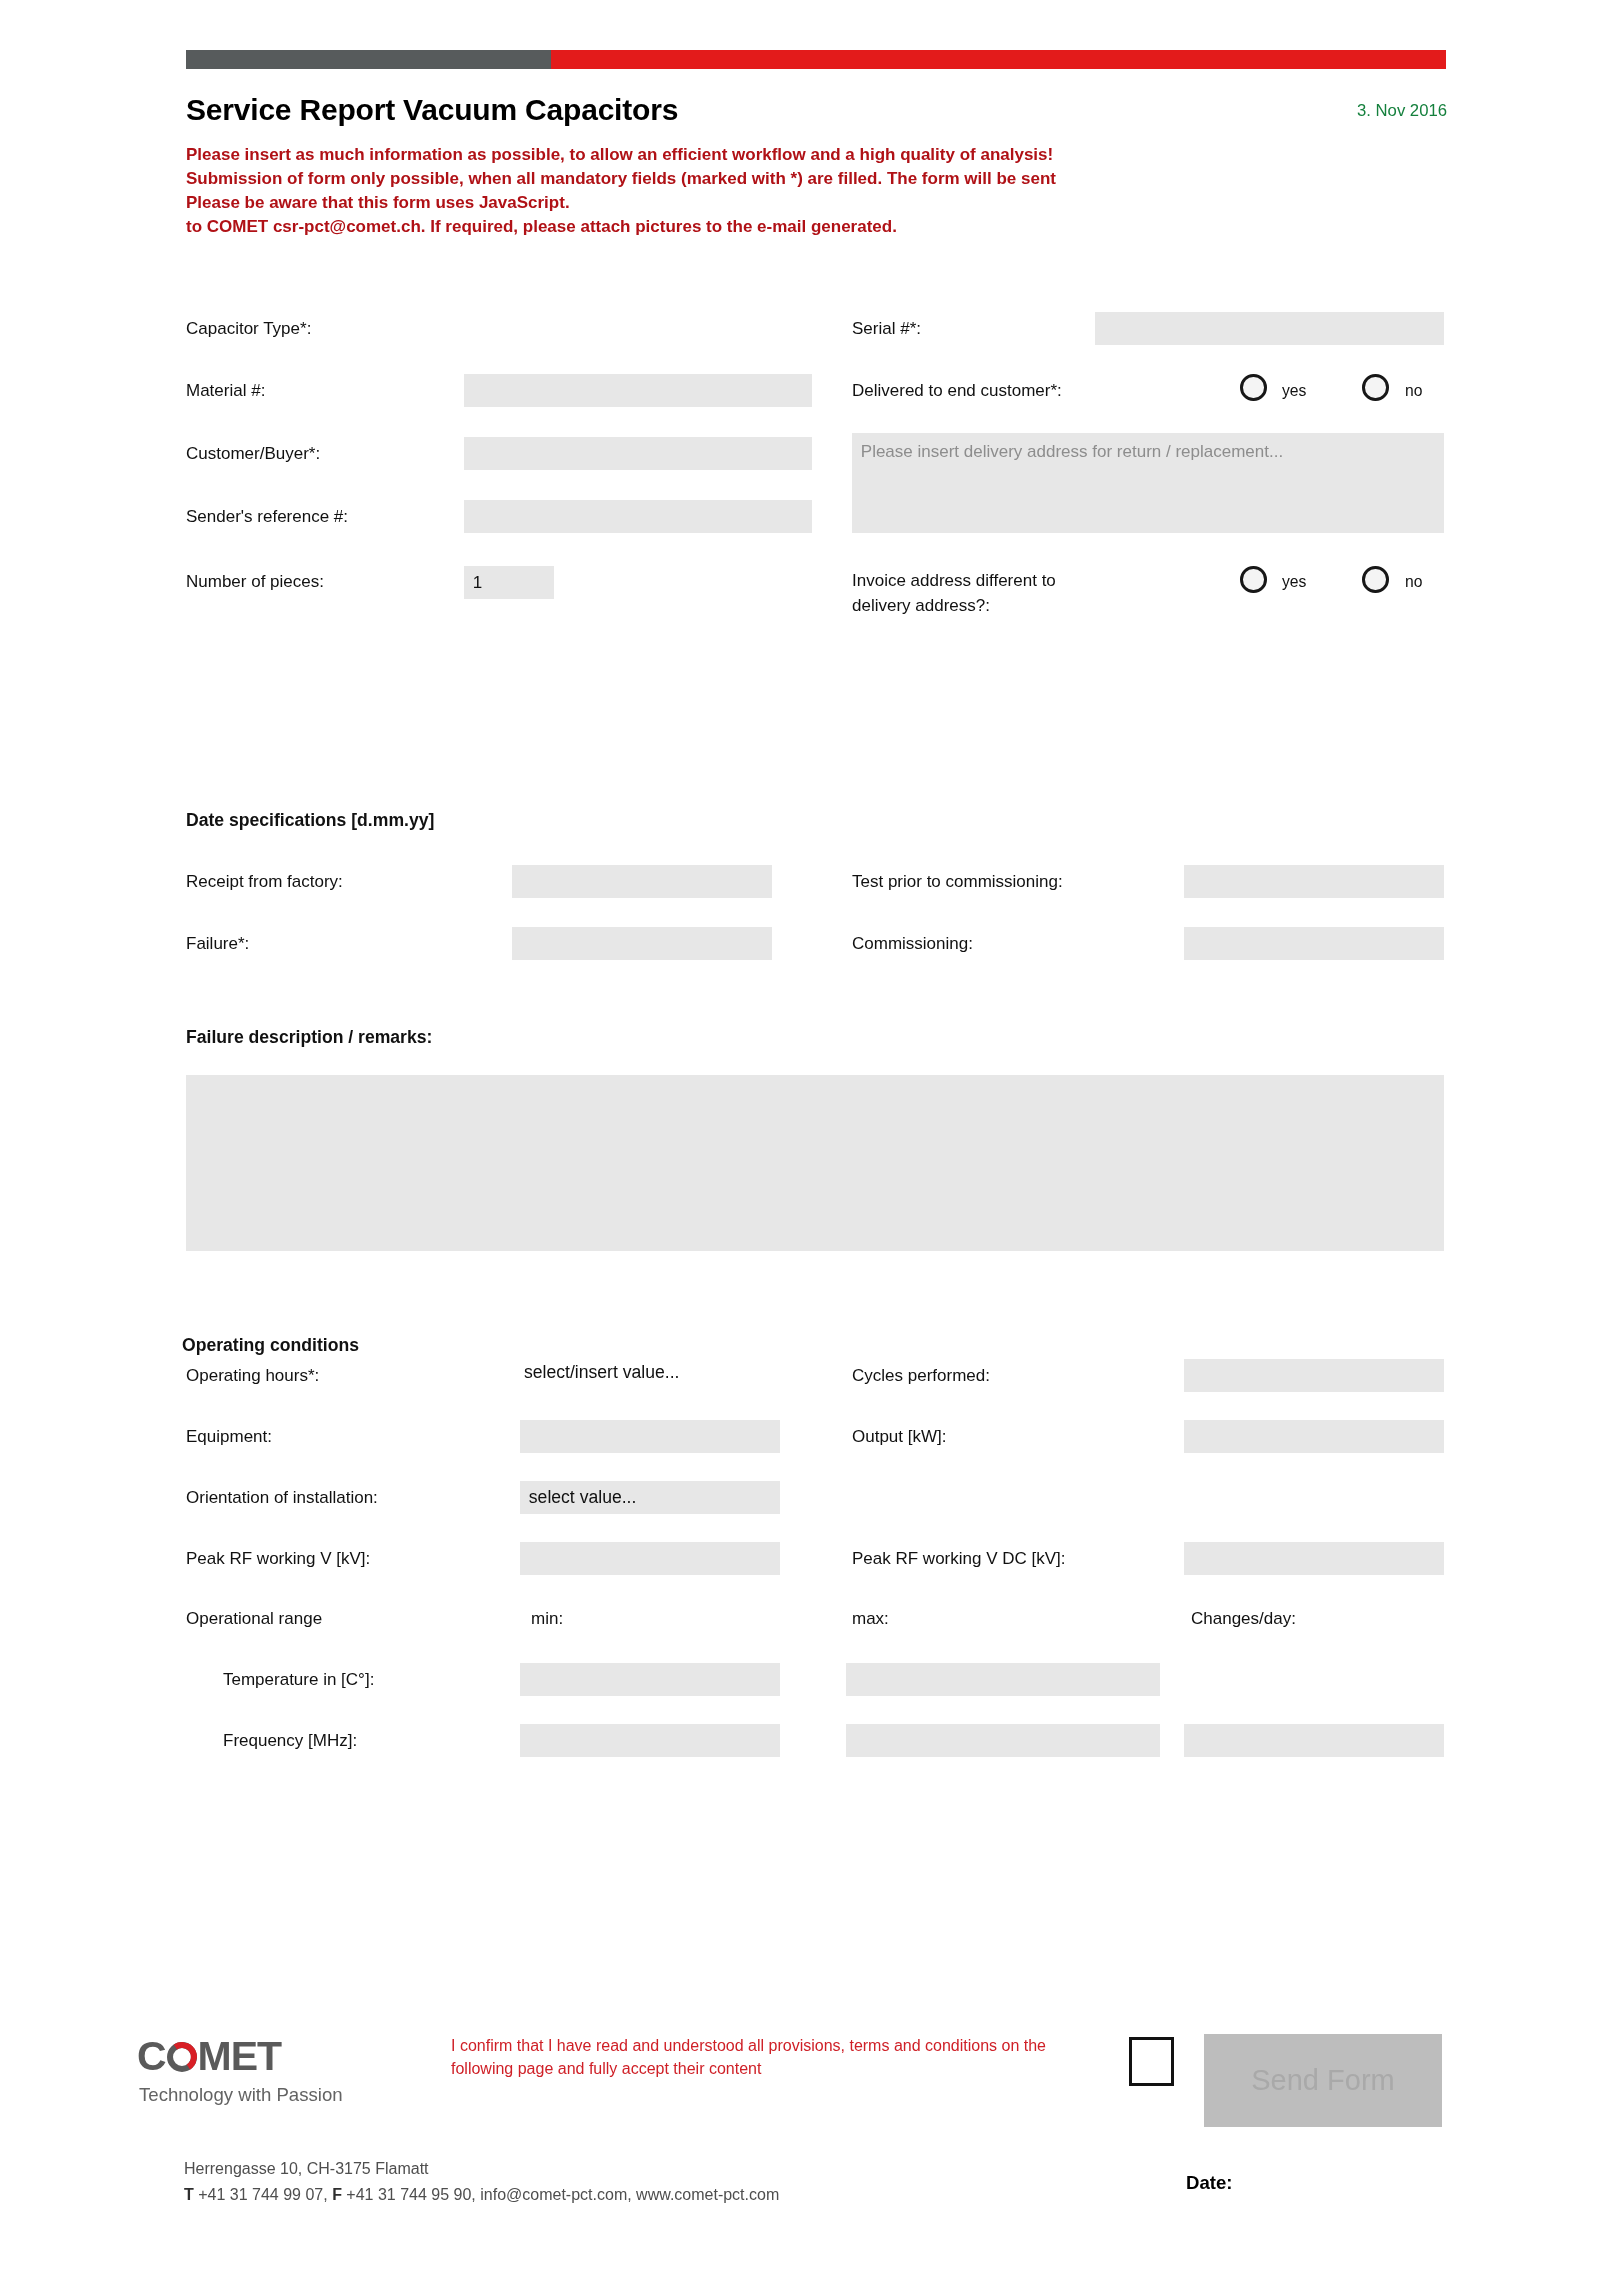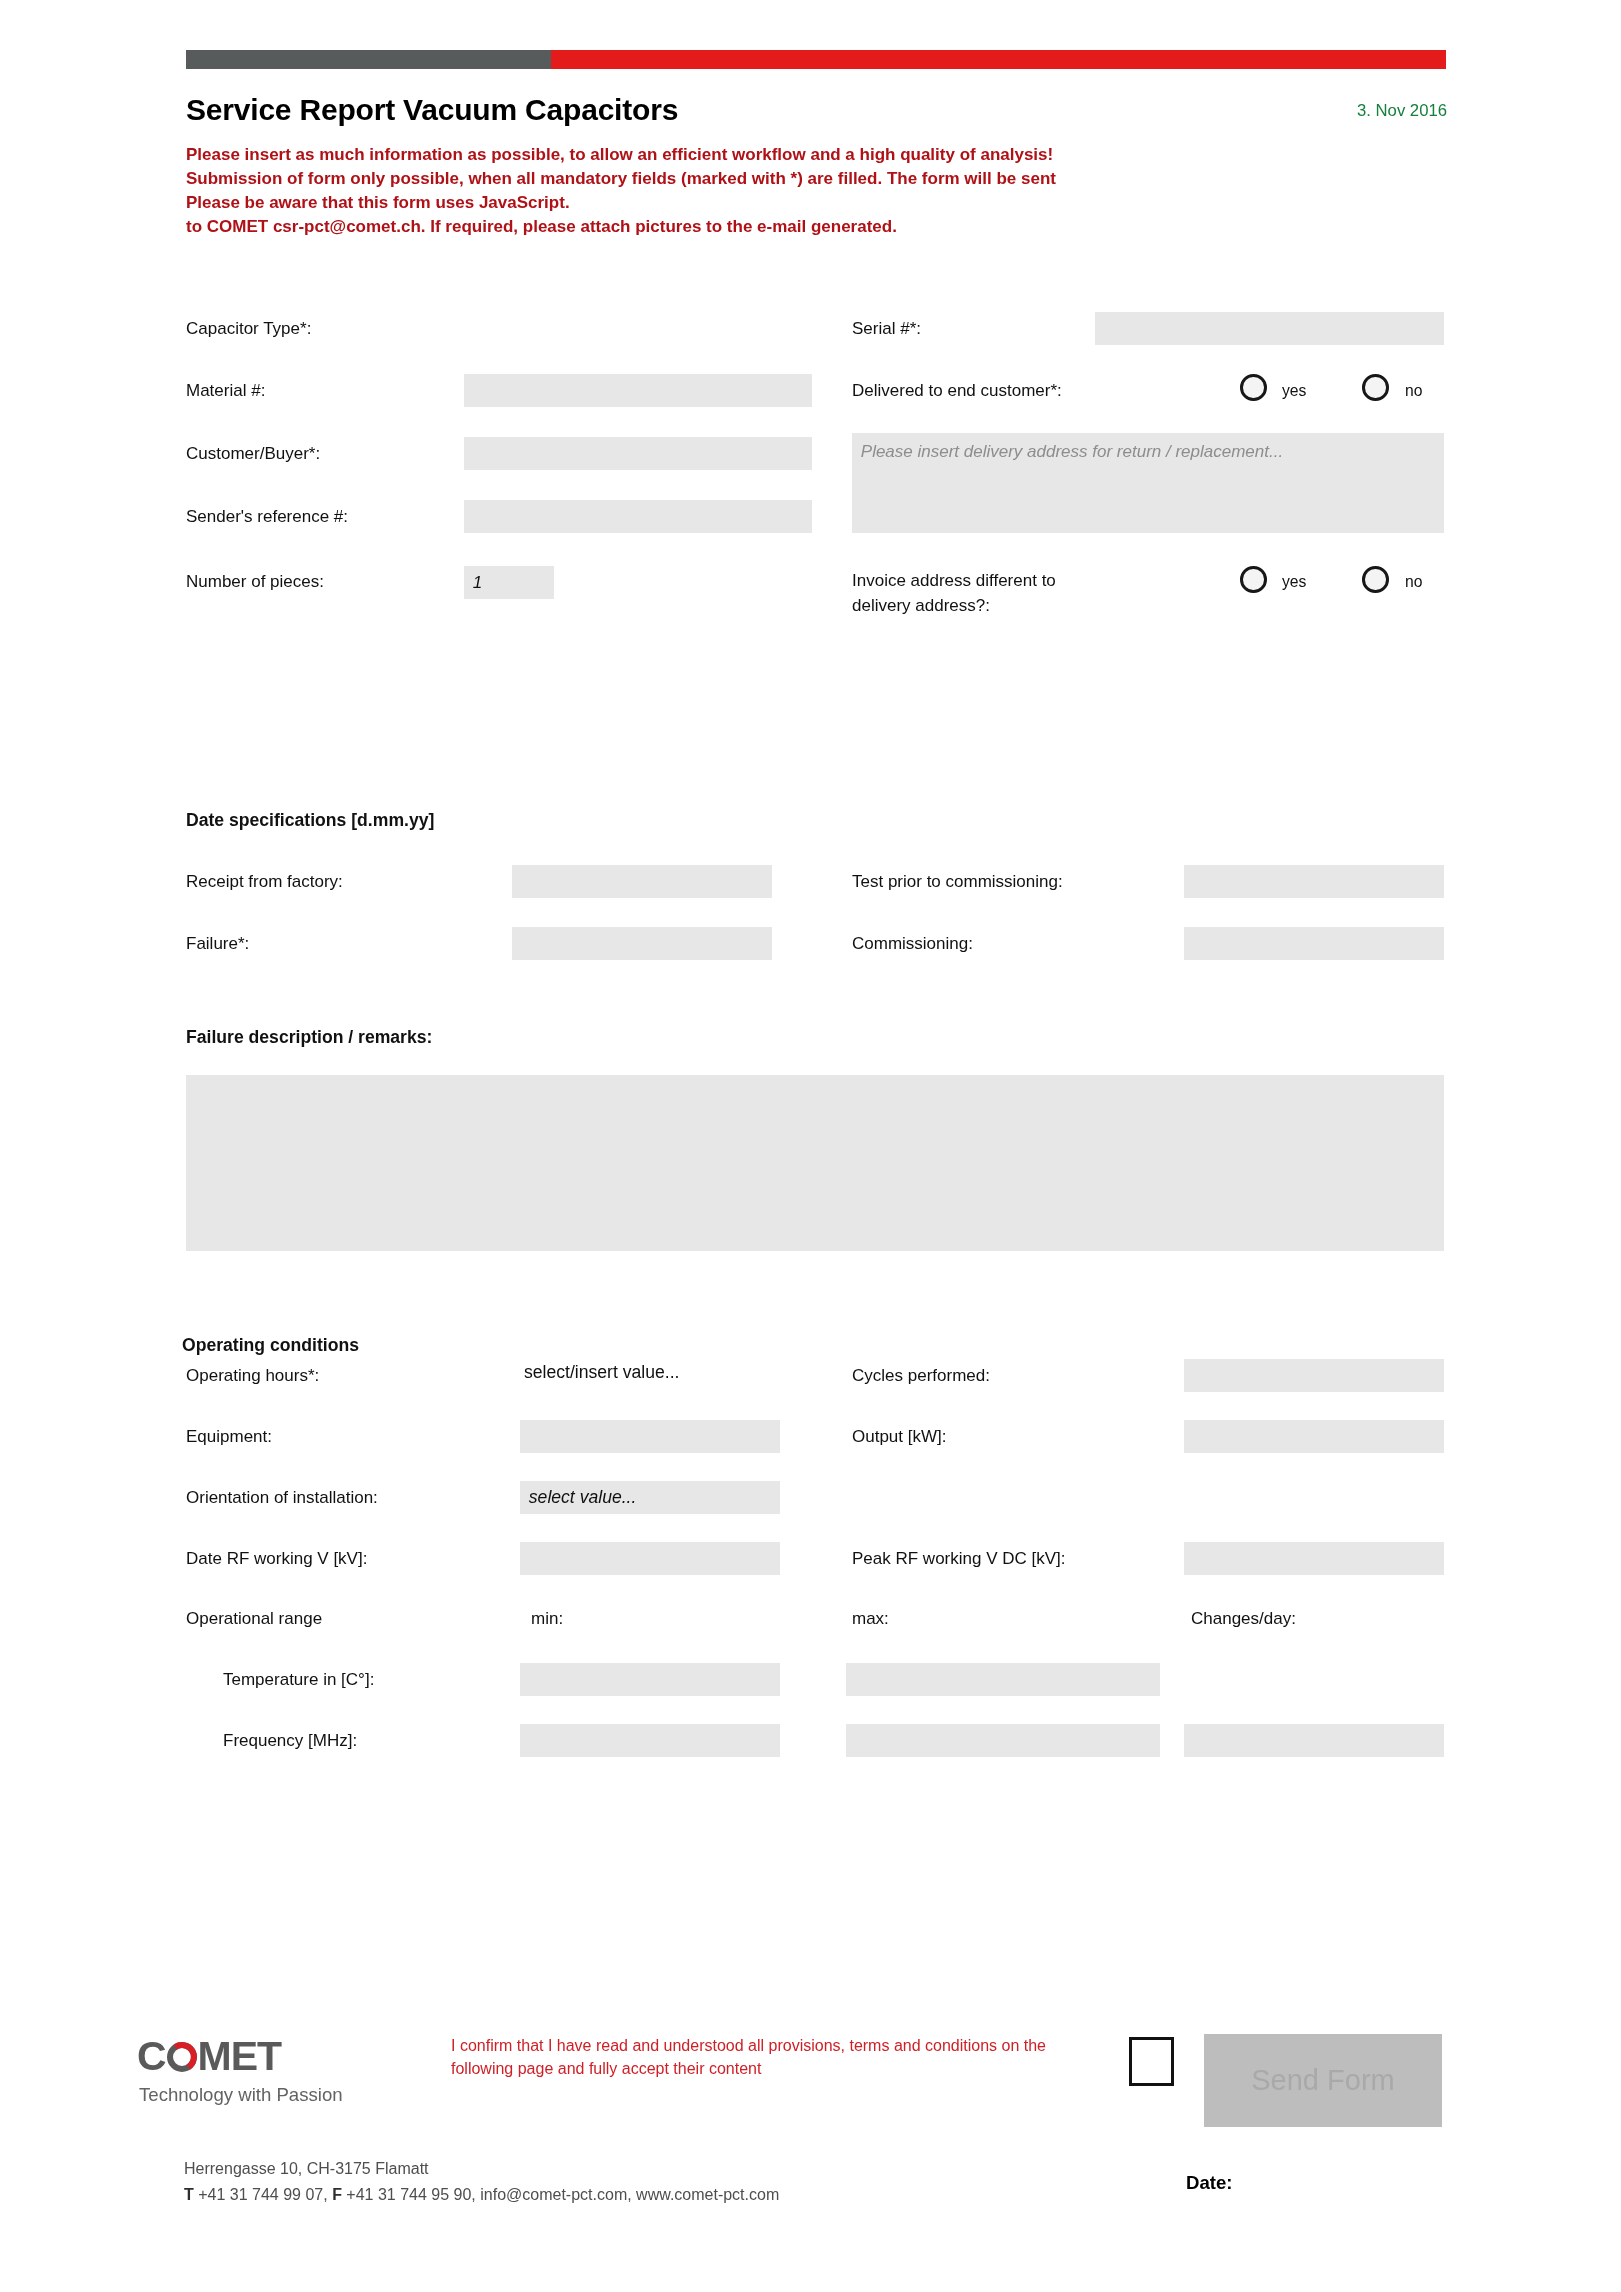--- a/index.html
+++ b/index.html
@@ -84,21 +84,20 @@
 
   .fld {
     position: absolute;
     background: #e7e7e7;
     border: none;
     font-family: "Liberation Sans", sans-serif;
     font-size: 17px;
     color: #111;
     padding: 0 8.8px;
     outline: none;
-    font-style: italic;
   }
   .fld.ta { padding: 7.8px 8.8px; resize: none; line-height: 1.35; }
   .fld::placeholder { color: #8d8d8d; }
 
   .plain {
     position: absolute;
     font-size: 17.6px;
     color: #111;
     background: transparent;
     border: none;
@@ -311,21 +310,21 @@
 
   <div class="lbl" style="left:186px; top:1426px;">Equipment:</div>
   <input class="fld" style="left: 520px; top: 1420px; width: 260px; height: 33px;" value="">
 
   <div class="lbl" style="left:852px; top:1426px;">Output [kW]:</div>
   <input class="fld" style="left: 1184px; top: 1420px; width: 260px; height: 33px;" value="">
 
   <div class="lbl" style="left:186px; top:1487px;">Orientation of installation:</div>
   <div class="fld" style="left:520px; top:1481px; width:260px; height:33px; display:flex; align-items:center; cursor:pointer; font-size:17.6px;">select value...</div>
 
-  <div class="lbl" style="left:186px; top:1548px;">Date RF working V [kV]:</div>
+  <div class="lbl" style="left:186px; top:1548px;">Peak RF working V [kV]:</div>
   <input class="fld" style="left: 520px; top: 1542px; width: 260px; height: 33px;" value="">
 
   <div class="lbl" style="left:852px; top:1548px;">Peak RF working V DC [kV]:</div>
   <input class="fld" style="left: 1184px; top: 1542px; width: 260px; height: 33px;" value="">
 
   <div class="lbl" style="left:186px; top:1608px;">Operational range</div>
   <div class="lbl" style="left:531px; top:1608px;">min:</div>
   <div class="lbl" style="left:852px; top:1608px;">max:</div>
   <div class="lbl" style="left:1191px; top:1608px;">Changes/day:</div>
 

